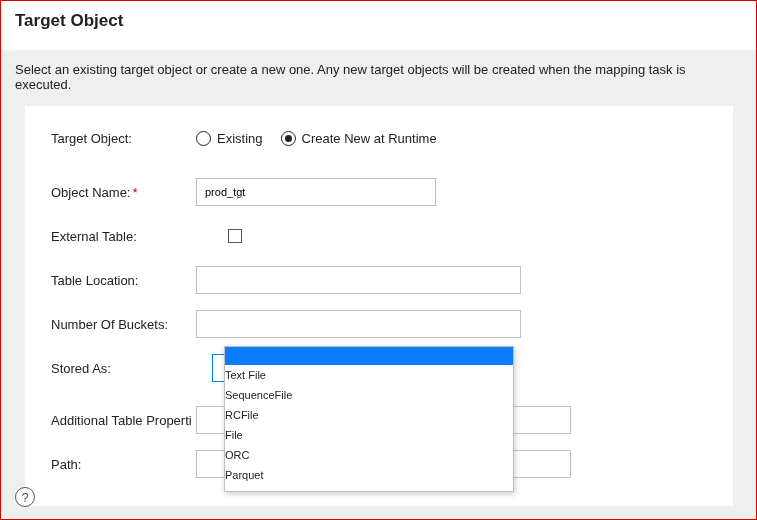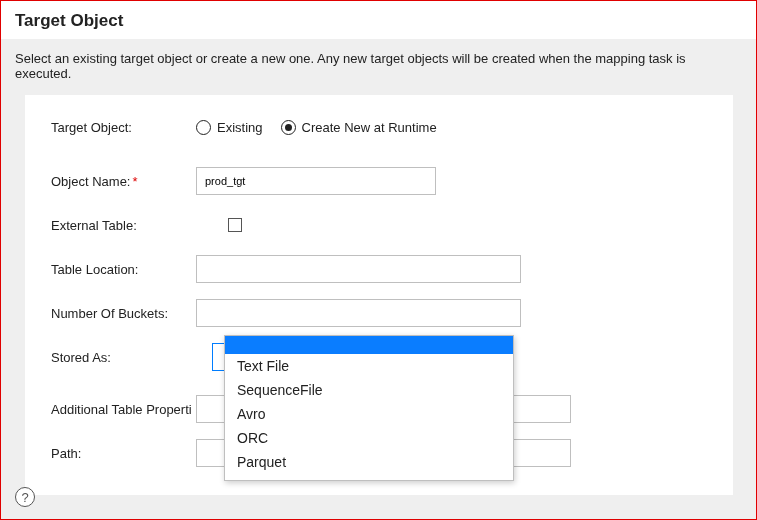--- a/index.html
+++ b/index.html
@@ -13,21 +13,21 @@
   .outer {
     width: 757px;
     height: 520px;
     border: 1px solid #e00000;
     position: relative;
     overflow: hidden;
   }
   .title {
     font-weight: 600;
     font-size: 17px;
-    padding: 10px 14px 8px 14px;
+    padding: 10px 14px 19px 14px;
   }
   .gray-band {
     background: #efefef;
     padding: 12px 14px 36px 14px;
     position: relative;
   }
   .desc {
     font-size: 13px;
     margin: 0 0 14px 0;
   }
@@ -130,22 +130,22 @@
     background: #fff;
     box-shadow: 1px 2px 6px rgba(0,0,0,0.2);
     z-index: 10;
     padding-bottom: 6px;
   }
   .dropdown .highlight-bar {
     height: 18px;
     background: #0a7dff;
   }
   .dropdown .opt {
-    padding: 4px 12px;
-    font-size: 14px;
+    padding: 4px 0;
+    font-size: 11px;
     cursor: pointer;
   }
   .help-icon {
     position: absolute;
     left: 14px;
     bottom: 12px;
     width: 20px;
     height: 20px;
     border: 1.5px solid #555;
     border-radius: 50%;
@@ -223,21 +223,22 @@
 
       <div class="row" style="margin-bottom:0;">
         <div class="label">Path:</div>
         <input class="text-input fw-370" value="" style="">
       </div>
 
       <div class="dropdown">
         <div class="highlight-bar"></div>
         <div class="opt">Text File</div>
         <div class="opt">SequenceFile</div>
-        <div class="opt">Avro</div>
+        <div class="opt">RCFile</div>
+        <div class="opt">File</div>
         <div class="opt">ORC</div>
         <div class="opt">Parquet</div>
       </div>
 
     </div>
   </div>
 
   <div class="help-icon">?</div>
 
 </div>

